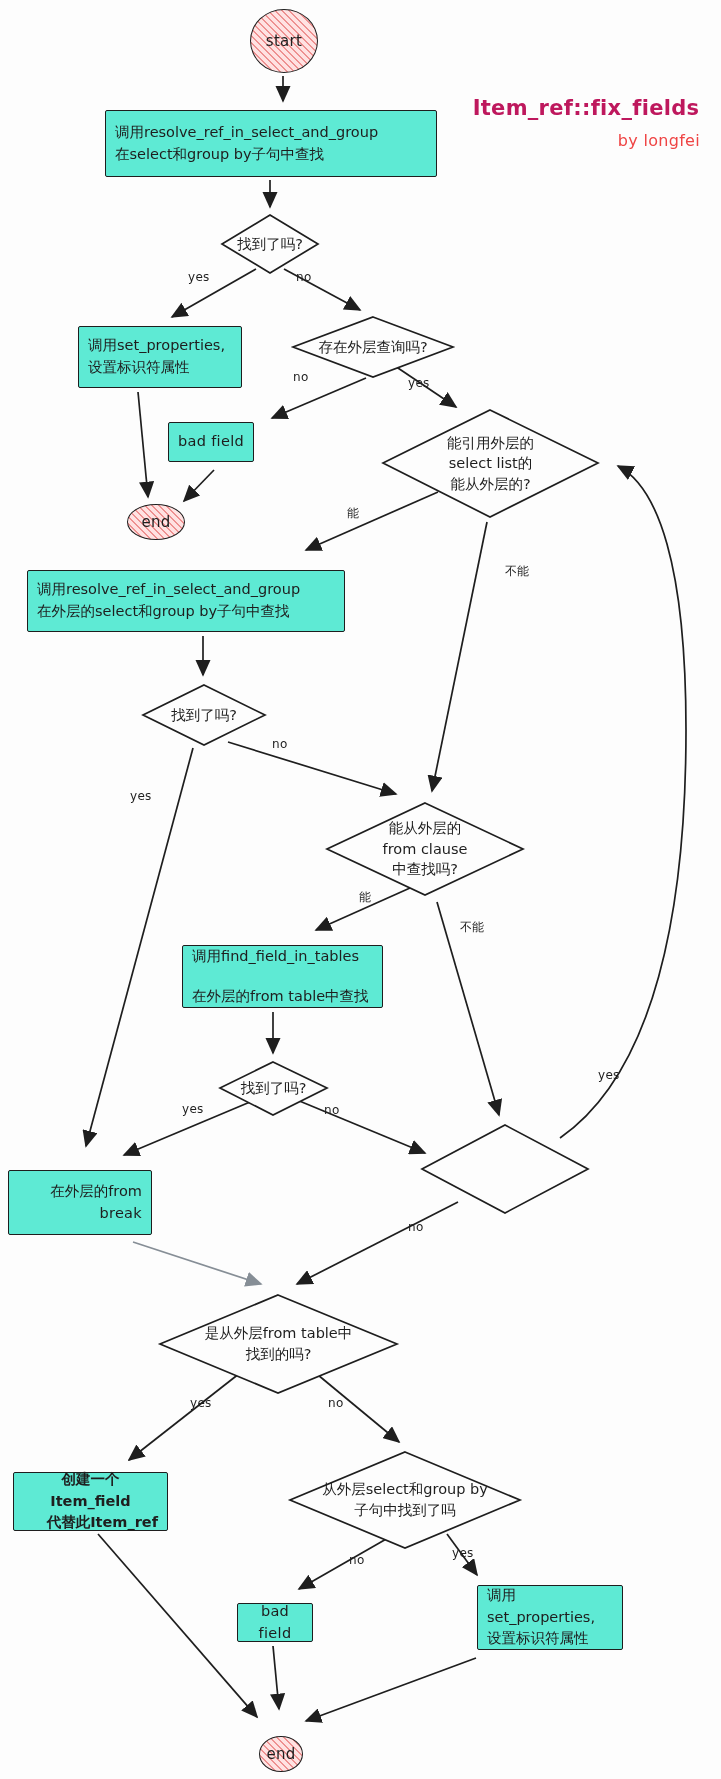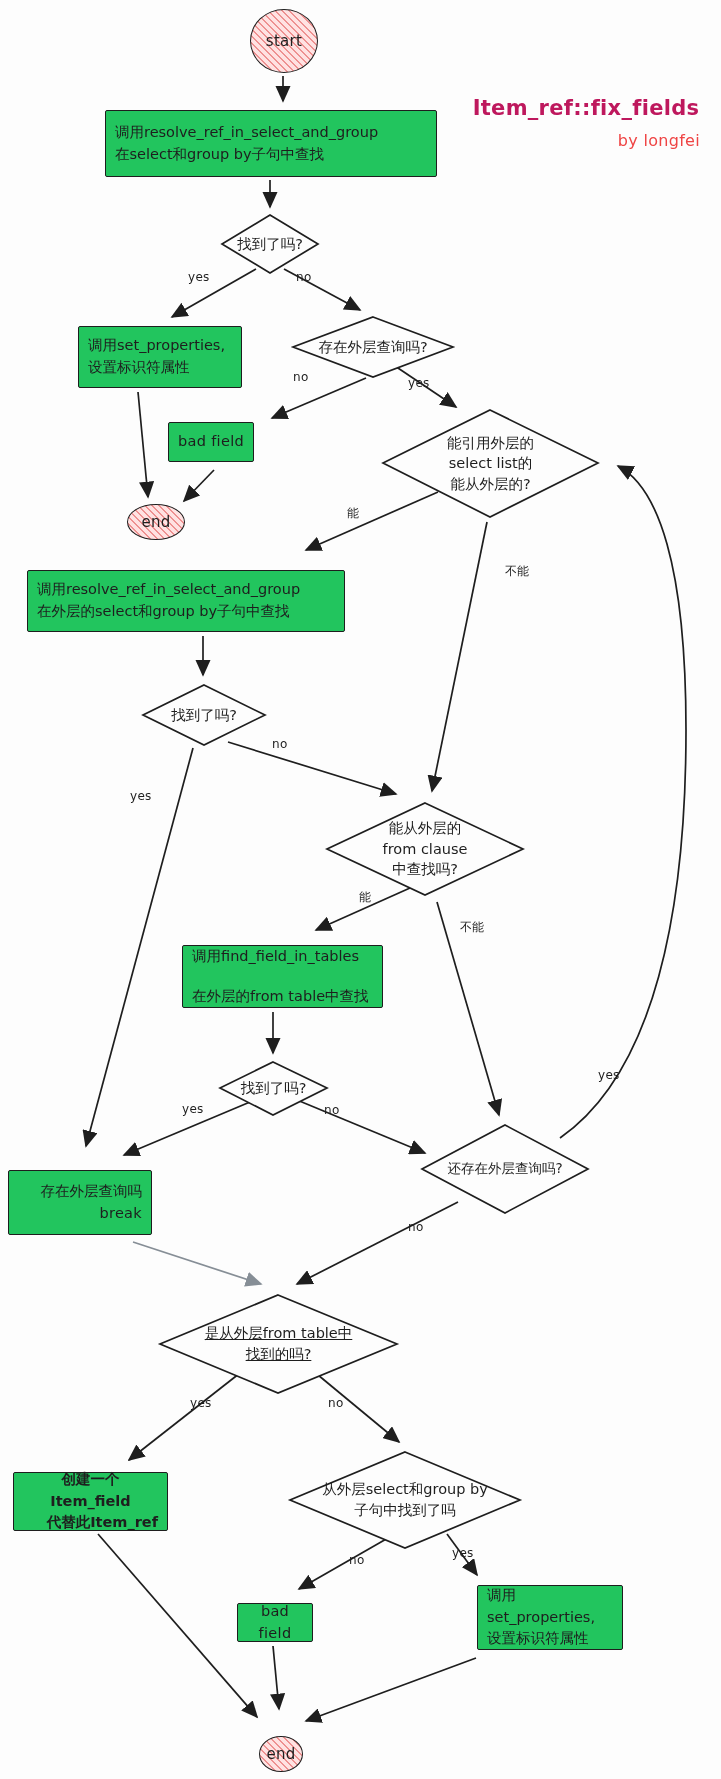--- a/index.html
+++ b/index.html
@@ -4,21 +4,21 @@
 <style>
   html,body{margin:0;padding:0;background:#ffffff;}
   #canvas{
     position:relative;width:721px;height:1779px;margin:0 auto;
     background:#fdfdfd;overflow:hidden;
     font-family:"DejaVu Sans",sans-serif;color:#1e1e1e;
   }
   #edges{position:absolute;left:0;top:0;z-index:1;}
   .node{position:absolute;z-index:2;box-sizing:border-box;}
   .rect-node{
-    background:#22c55e;border:1.6px solid #1e1e1e;border-radius:2px;
+    background:#5eead4;border:1.6px solid #1e1e1e;border-radius:2px;
     display:flex;flex-direction:column;justify-content:center;
     padding:4px 9px;font-size:14.5px;line-height:1.5;
   }
   .rect-node.centered{align-items:flex-end;text-align:center;}
   .diamond-text{
     position:absolute;z-index:3;display:flex;flex-direction:column;
     align-items:center;justify-content:center;text-align:center;
     font-size:14.5px;line-height:1.42;pointer-events:none;
   }
   .terminal{
@@ -131,21 +131,21 @@
     <div>调用resolve_ref_in_select_and_group</div>
     <div>在外层的select和group by子句中查找</div>
   </div>
 
   <div class="node rect-node" style="left:182px;top:945px;width:201px;height:63px;gap:18px;">
     <div>调用find_field_in_tables</div>
     <div>在外层的from table中查找</div>
   </div>
 
   <div class="node rect-node centered" style="left:8px;top:1170px;width:144px;height:65px;">
-    <div>存在外层查询吗</div>
+    <div>在外层的from</div>
     <div class="hand">break</div>
   </div>
 
   <div class="node rect-node centered" style="left:13px;top:1472px;width:155px;height:59px;font-weight:bold;">
     <div>创建一个Item_field</div>
     <div>代替此Item_ref</div>
   </div>
 
   <div class="node rect-node centered hand" style="left:237px;top:1603px;width:76px;height:39px;">
     <div>bad field</div>
@@ -177,25 +177,22 @@
   <div class="diamond-text" style="left:327px;top:803px;width:196px;height:92px;">
     <div>能从外层的</div>
     <div>from clause</div>
     <div>中查找吗?</div>
   </div>
 
   <div class="diamond-text" style="left:220px;top:1062px;width:107px;height:53px;">
     <div>找到了吗?</div>
   </div>
 
-  <div class="diamond-text" style="left:422px;top:1125px;width:166px;height:88px;font-size:13.5px;">
-    <div>还存在外层查询吗?</div>
-  </div>
-
-  <div class="diamond-text" style="left:160px;top:1295px;width:237px;height:98px;text-decoration:underline;">
+
+  <div class="diamond-text" style="left:160px;top:1295px;width:237px;height:98px;">
     <div>是从外层from table中</div>
     <div>找到的吗?</div>
   </div>
 
   <div class="diamond-text" style="left:290px;top:1452px;width:230px;height:96px;">
     <div>从外层select和group by</div>
     <div>子句中找到了吗</div>
   </div>
 
   <div class="edge-label hand" style="left:188px;top:270px;">yes</div>

